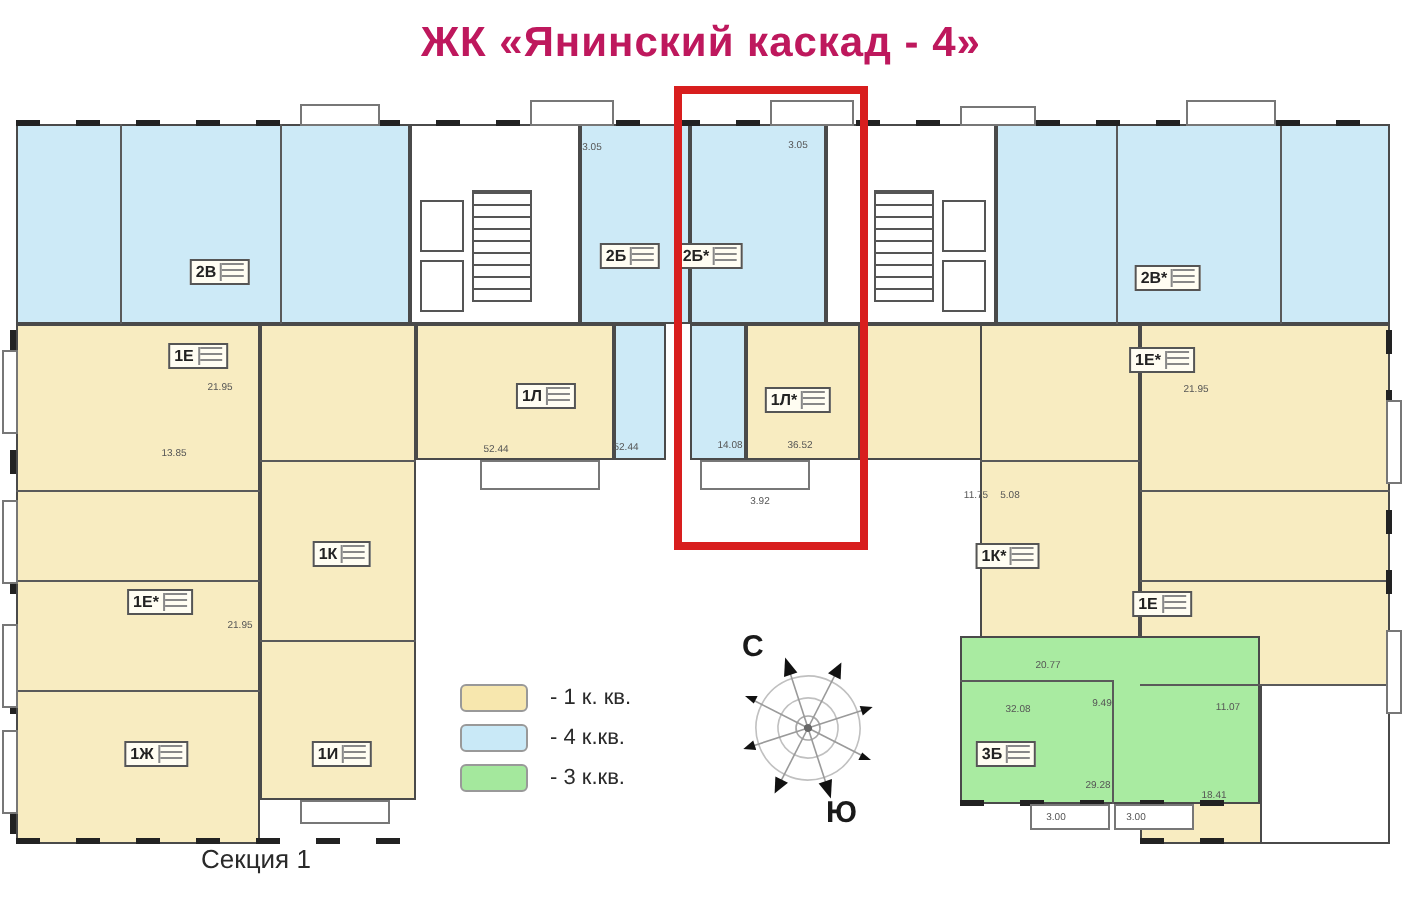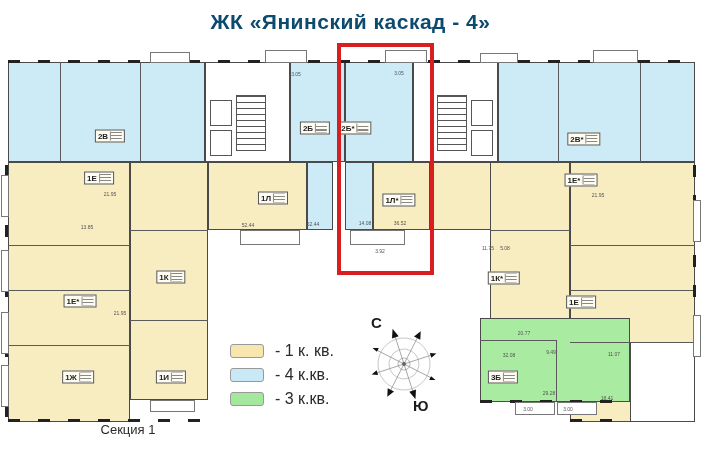--- a/index.html
+++ b/index.html
@@ -1,19 +1,19 @@
 <!DOCTYPE html>
 <html><head>
 <meta charset="utf-8">
 <style>
   html,body{margin:0;padding:0;background:#fff;}
   .stage{position:relative;width:701px;height:453px;background:#fff;overflow:hidden;
          font-family:"Liberation Sans",sans-serif;}
   .title{position:absolute;left:0;top:10px;width:100%;text-align:center;
-         font-size:21px;font-weight:bold;color:#0c4a6e;letter-spacing:0.5px;}
+         font-size:21px;font-weight:bold;color:#be185d;letter-spacing:0.5px;}
   .z{position:absolute;border:1px solid #4a4a4a;box-sizing:border-box;}
   .blue{background:#cdeaf7;} .yellow{background:#f8ecc1;} .green{background:#a9eba1;}
   .white{background:#ffffff;}
   .wall{position:absolute;background:#5a5a5a;}
   .win-h{position:absolute;height:3px;background:repeating-linear-gradient(90deg,#222 0 12px,transparent 12px 30px);}
   .win-v{position:absolute;width:3px;background:repeating-linear-gradient(180deg,#222 0 12px,transparent 12px 30px);}
   .balc{position:absolute;background:#fff;border:1px solid #777;box-sizing:border-box;}
   .stairs{position:absolute;border:1px solid #555;box-sizing:border-box;
           background:repeating-linear-gradient(180deg,#555 0 1px,#fff 1px 6px);}
   .elev{position:absolute;border:1px solid #555;background:#fff;box-sizing:border-box;}
@@ -26,21 +26,21 @@
        white-space:nowrap;z-index:10;}
   .hl{position:absolute;left:337px;top:43px;width:97px;height:232px;border:4px solid #d81e1e;
       box-sizing:border-box;z-index:50;background:transparent;}
   .watermark{position:absolute;left:130px;top:192px;width:450px;height:115px;z-index:40;
              font-size:96px;font-weight:bold;color:#6a6a6a;opacity:0.09;letter-spacing:10px;
              text-align:center;line-height:110px;pointer-events:none;}
   .legend{position:absolute;left:230px;top:342px;z-index:20;}
   .lrow{display:flex;align-items:center;margin-bottom:6px;}
   .sw{display:inline-block;width:32px;height:12px;border:1px solid #999;border-radius:3px;
       margin-right:11px;}
-  .lbl{font-size:16px;color:#2a2a2a;}
+  .lbl{font-size:11px;color:#2a2a2a;}
   .section-label{position:absolute;font-size:13px;color:#2a2a2a;width:110px;text-align:center;z-index:20;}
   .compass{position:absolute;left:368px;top:312px;z-index:20;}
 </style>
 </head>
 <body>
 
 <div class="stage">
 
   <div class="title">ЖК «Янинский каскад - 4»</div>
 

